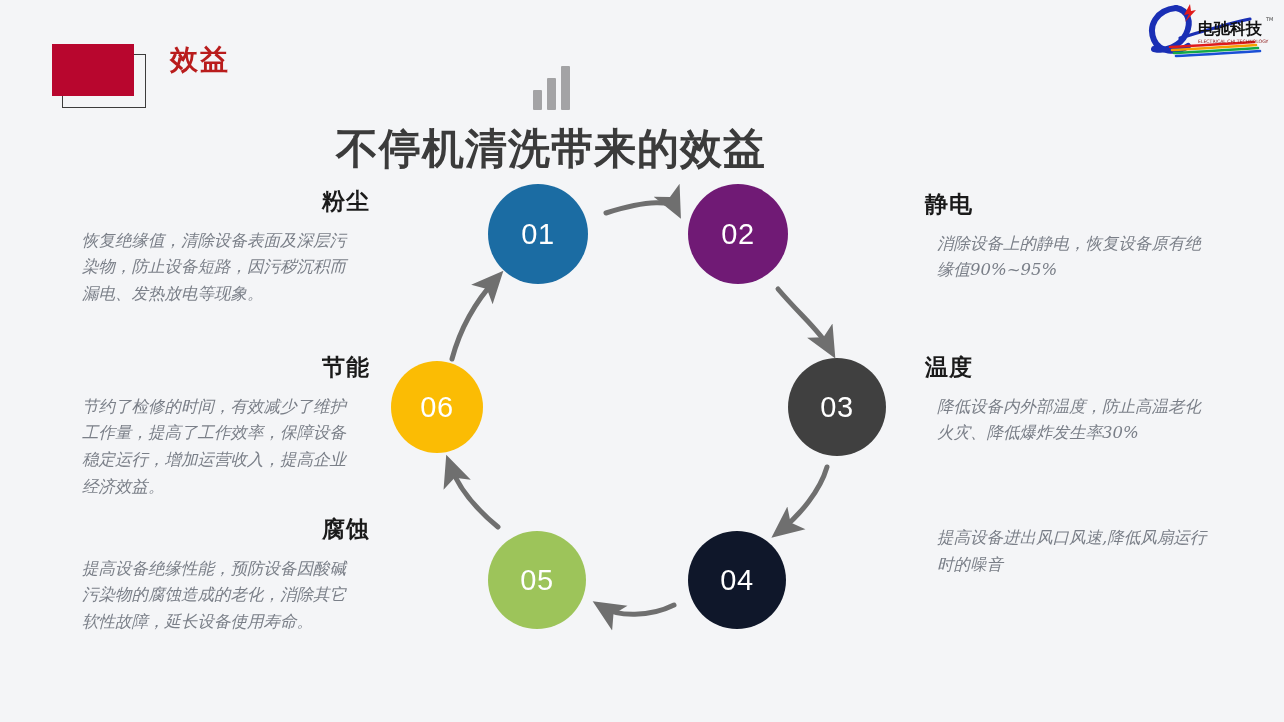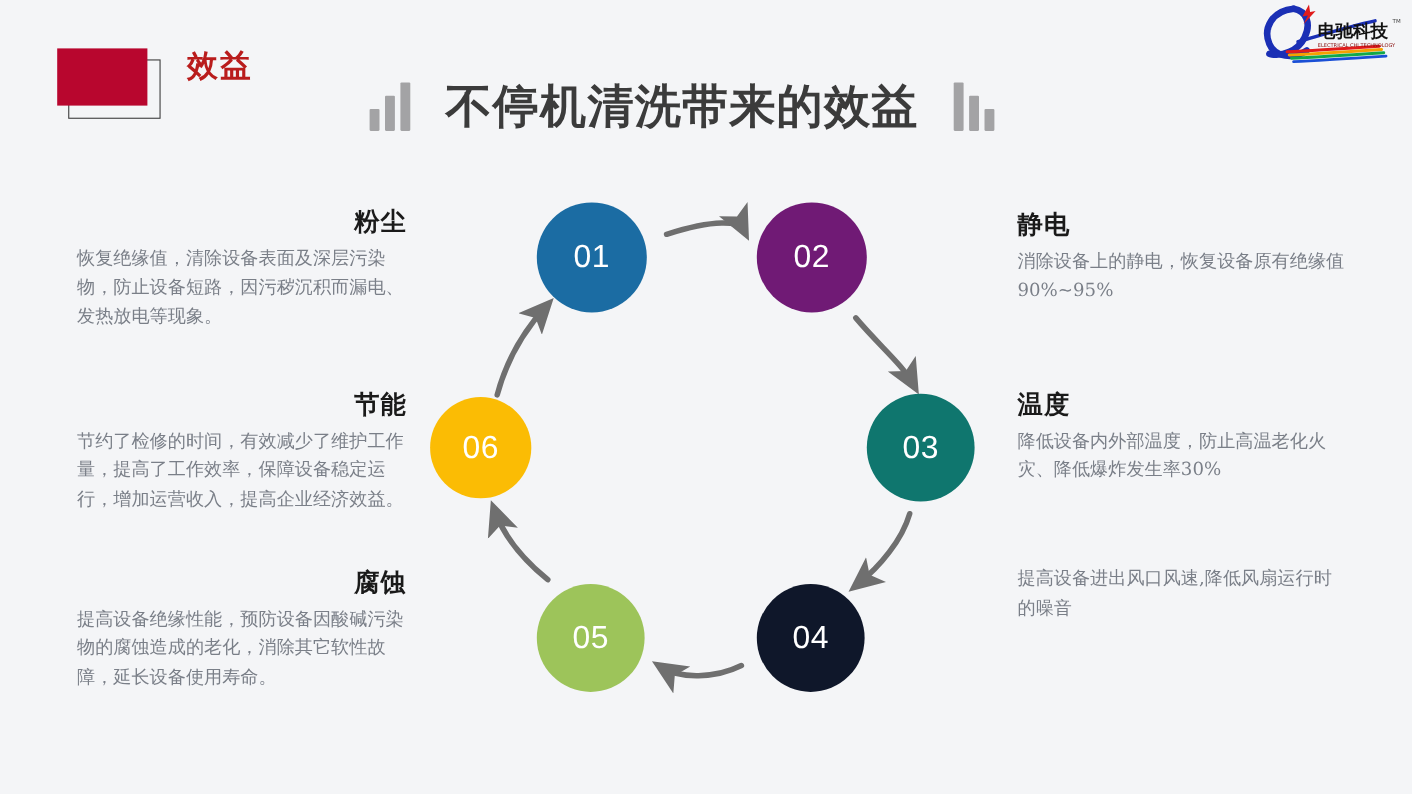--- a/index.html
+++ b/index.html
@@ -18,21 +18,21 @@
 
   .hdr-label{
     position:absolute;left:170px;top:46px;
     font-size:28px;font-weight:bold;color:#b91c1c;
     letter-spacing:2px;line-height:1;
     white-space:nowrap;
   }
 
   .title-wrap{
     position:absolute;left:336px;top:66px;
-    display:flex;align-items:center;gap:32px;height:62px;
+    display:flex;align-items:center;gap:18px;height:62px;flex-direction:column;
   }
   .bars{display:flex;align-items:flex-end;gap:5px;height:44px;}
   .bars span{display:block;width:9px;background:#a3a3a5;border-radius:1px;}
   .bars.asc span:nth-child(1){height:20px;}
   .bars.asc span:nth-child(2){height:32px;}
   .bars.asc span:nth-child(3){height:44px;}
   .bars.desc span:nth-child(1){height:44px;}
   .bars.desc span:nth-child(2){height:32px;}
   .bars.desc span:nth-child(3){height:20px;}
   .main-title{
@@ -58,22 +58,23 @@
   .c6{width:92px;height:92px;left:31px;top:196px;background:#fbbc04;}
   .arrows{position:absolute;left:0;top:0;width:560px;height:500px;}
 
   
   .blk{position:absolute;width:300px;}
   .blk h3{
     margin:6px 0 6px 0;font-size:23px;font-weight:bold;color:#1a1a1a;
     letter-spacing:1px;line-height:1.2;
   }
   .blk p{
-    margin:0;font-size:16.5px;color:#7a7f88;line-height:1.62;
+    margin:12px;font-size:16.5px;color:#7a7f88;line-height:1.62;
     font-family:"DejaVu Serif","Liberation Serif",serif;
+    font-style:italic;
   }
   .left{left:70px;text-align:right;}
   .left p{text-align:left;}
   .right{left:925px;text-align:left;}
 
   .b-dust{top:182px;}
   .b-energy{top:348px;}
   .b-corrosion{top:510px;}
   .b-static{top:185px;}
   .b-temp{top:348px;}
@@ -140,21 +141,21 @@
 
       <path d="M314 440 C290 452, 258 452, 242 442" fill="none" stroke="#6f6f6f" stroke-width="5" marker-end="url(#ah)" stroke-linecap="round"></path>
 
       <path d="M138 362 C116 344, 98 322, 90 300" fill="none" stroke="#6f6f6f" stroke-width="5" marker-end="url(#ah)" stroke-linecap="round"></path>
 
       <path d="M92 194 C100 164, 116 136, 136 114" fill="none" stroke="#6f6f6f" stroke-width="5" marker-end="url(#ah)" stroke-linecap="round"></path>
     </svg>
 
     <div class="circle c1" style="background: rgb(27, 108, 163);">01</div>
     <div class="circle c2" style="background: #701a75;">02</div>
-    <div class="circle c3" style="background: #0f766e;">03</div>
+    <div class="circle c3" style="background: #404040;">03</div>
     <div class="circle c4" style="background: #0f172a;">04</div>
     <div class="circle c5" style="background: rgb(157, 196, 90);">05</div>
     <div class="circle c6" style="background: rgb(251, 188, 4);">06</div>
   </div>
 
   <div class="blk left b-dust">
     <h3>粉尘</h3>
     <p>恢复绝缘值，清除设备表面及深层污染物，防止设备短路，因污秽沉积而漏电、发热放电等现象。</p>
   </div>
 

